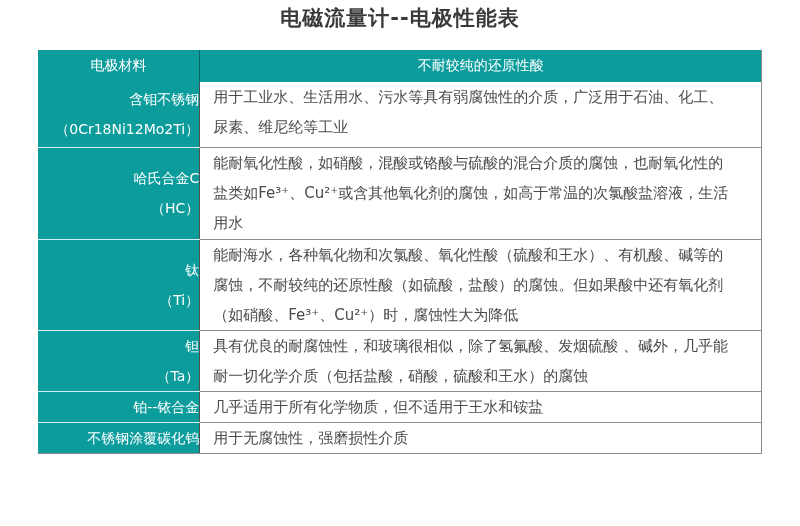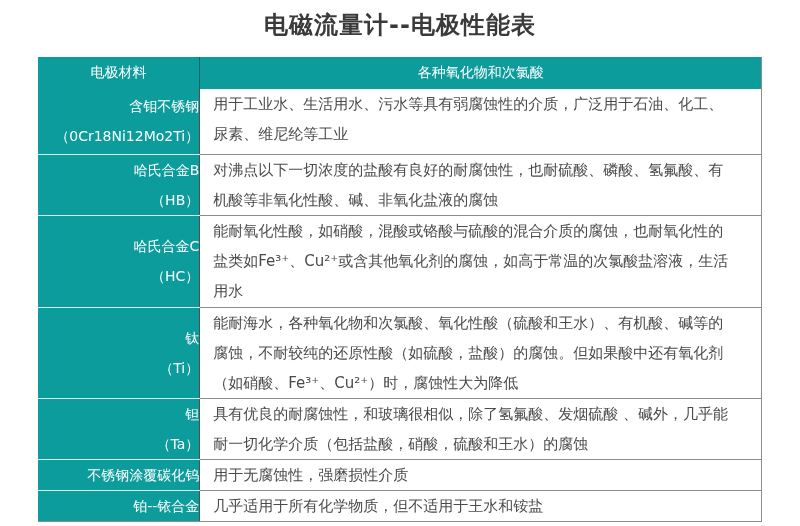--- a/index.html
+++ b/index.html
@@ -11,23 +11,23 @@
     --teal_divider: #d8eeee;
   }
   * { box-sizing: border-box; margin: 0; padding: 0; }
   html, body {
     width: 800px;
     background: #ffffff;
     font-family: "DejaVu Sans", "Liberation Sans", sans-serif;
   }
   body { height: 526px; overflow: hidden; }
   .page-title {
-    margin: 9px 0 11px;
+    margin: 2px 0 11px;
     text-align: center;
-    font-size: 24px;
+    font-size: 21px;
     font-weight: 600;
     letter-spacing: 1px;
     color: var(--title_text);
     line-height: 32px;
   }
   table.spec-table {
     width: 724px;
     margin: 16px auto;
     border-collapse: collapse;
     table-layout: fixed;
@@ -81,37 +81,30 @@
 <h1 class="page-title">电磁流量计--电极性能表</h1>
 
 <table class="spec-table">
   <colgroup>
     <col class="c-material">
     <col class="c-desc">
   </colgroup>
   <thead>
     <tr>
       <th class="mat-h">电极材料</th>
-      <th class="desc-h">各种氧化物和次氯酸</th>
+      <th class="desc-h">不耐较纯的还原性酸</th>
     </tr>
   </thead>
   <tbody>
     <tr class="h65">
       <td class="mat">
         <div class="mline">含钼不锈钢</div>
         <div class="mline">（0Cr18Ni12Mo2Ti）</div>
       </td>
       <td class="desc">用于工业水、生活用水、污水等具有弱腐蚀性的介质，广泛用于石油、化工、尿素、维尼纶等工业</td>
-    </tr>
-    <tr class="h58">
-      <td class="mat">
-        <div class="mline">哈氏合金B</div>
-        <div class="mline">（HB）</div>
-      </td>
-      <td class="desc">对沸点以下一切浓度的盐酸有良好的耐腐蚀性，也耐硫酸、磷酸、氢氟酸、有机酸等非氧化性酸、碱、非氧化盐液的腐蚀</td>
     </tr>
     <tr class="h92">
       <td class="mat">
         <div class="mline">哈氏合金C</div>
         <div class="mline">（HC）</div>
       </td>
       <td class="desc">能耐氧化性酸，如硝酸，混酸或铬酸与硫酸的混合介质的腐蚀，也耐氧化性的盐类如Fe³⁺、Cu²⁺或含其他氧化剂的腐蚀，如高于常温的次氯酸盐溶液，生活用水</td>
     </tr>
     <tr class="h90">
       <td class="mat">
@@ -122,24 +115,24 @@
     </tr>
     <tr class="h58">
       <td class="mat">
         <div class="mline">钽</div>
         <div class="mline">（Ta）</div>
       </td>
       <td class="desc">具有优良的耐腐蚀性，和玻璃很相似，除了氢氟酸、发烟硫酸 、碱外，几乎能耐一切化学介质（包括盐酸，硝酸，硫酸和王水）的腐蚀</td>
     </tr>
     <tr class="h30">
       <td class="mat">
+        <div class="mline">铂--铱合金</div>
+      </td>
+      <td class="desc">几乎适用于所有化学物质，但不适用于王水和铵盐</td>
+    </tr>
+    <tr class="h30">
+      <td class="mat">
         <div class="mline">不锈钢涂覆碳化钨</div>
       </td>
       <td class="desc">用于无腐蚀性，强磨损性介质</td>
-    </tr>
-    <tr class="h30">
-      <td class="mat">
-        <div class="mline">铂--铱合金</div>
-      </td>
-      <td class="desc">几乎适用于所有化学物质，但不适用于王水和铵盐</td>
     </tr>
   </tbody>
 </table>
 
 </body></html>

